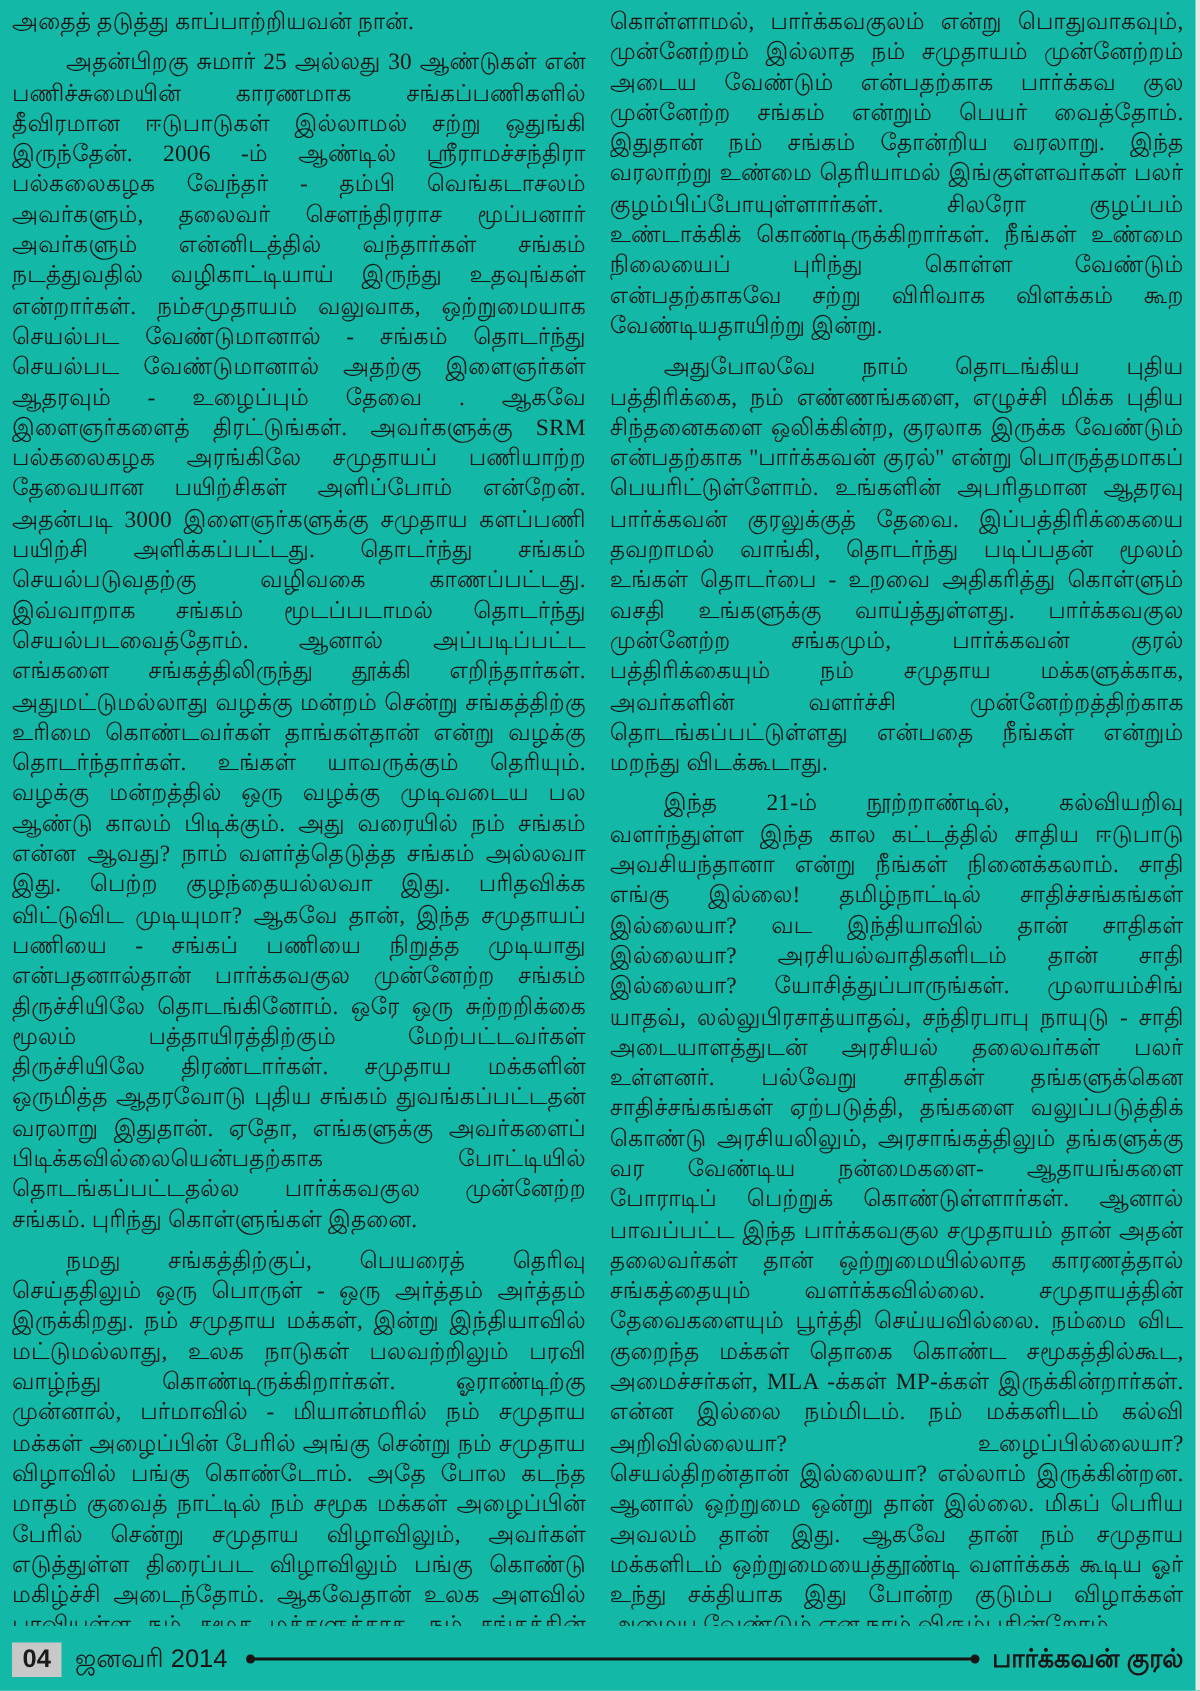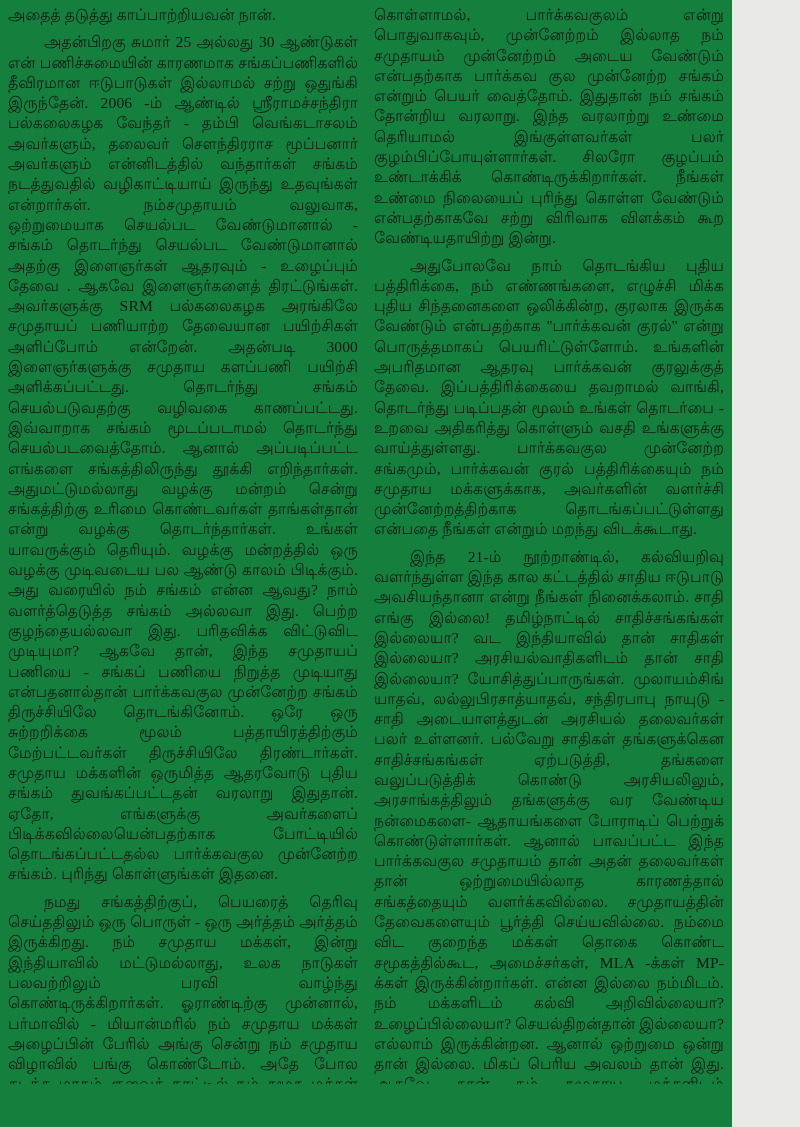--- a/index.html
+++ b/index.html
@@ -3,22 +3,22 @@
 <meta charset="utf-8">
 <style>
   html,body { margin:0; padding:0; }
   body {
     width:800px; height:1127px;
     background:#e9e9e6;
     font-family:"Liberation Serif","DejaVu Serif",serif;
   }
   .page {
     position:relative;
-    width:732px; height:1127px;
-    background:#15803d;
+    width:797px; height:1127px;
+    background:#14b8a6;
     color:#161616;
     overflow:hidden;
     box-sizing:border-box;
   }
   .columns {
     display:flex;
     gap:16px;
     padding:5px 8px 0 8px;
     height:1084px;
     overflow:hidden;
@@ -92,14 +92,20 @@
 
         <p class="para">கொள்ளாமல், பார்க்கவகுலம் என்று பொதுவாகவும், முன்னேற்றம் இல்லாத நம் சமுதாயம் முன்னேற்றம் அடைய வேண்டும் என்பதற்காக பார்க்கவ குல முன்னேற்ற சங்கம் என்றும் பெயர் வைத்தோம். இதுதான் நம் சங்கம் தோன்றிய வரலாறு. இந்த வரலாற்று உண்மை தெரியாமல் இங்குள்ளவர்கள் பலர் குழம்பிப்போயுள்ளார்கள். சிலரோ குழப்பம் உண்டாக்கிக் கொண்டிருக்கிறார்கள். நீங்கள் உண்மை நிலையைப் புரிந்து கொள்ள வேண்டும் என்பதற்காகவே சற்று விரிவாக விளக்கம் கூற வேண்டியதாயிற்று இன்று.</p>
 
         <p class="para indent">அதுபோலவே நாம் தொடங்கிய புதிய பத்திரிக்கை, நம் எண்ணங்களை, எழுச்சி மிக்க புதிய சிந்தனைகளை ஒலிக்கின்ற, குரலாக இருக்க வேண்டும் என்பதற்காக ''பார்க்கவன் குரல்'' என்று பொருத்தமாகப் பெயரிட்டுள்ளோம். உங்களின் அபரிதமான ஆதரவு பார்க்கவன் குரலுக்குத் தேவை. இப்பத்திரிக்கையை தவறாமல் வாங்கி, தொடர்ந்து படிப்பதன் மூலம் உங்கள் தொடர்பை - உறவை அதிகரித்து கொள்ளும் வசதி உங்களுக்கு வாய்த்துள்ளது. பார்க்கவகுல முன்னேற்ற சங்கமும், பார்க்கவன் குரல் பத்திரிக்கையும் நம் சமுதாய மக்களுக்காக, அவர்களின் வளர்ச்சி முன்னேற்றத்திற்காக தொடங்கப்பட்டுள்ளது என்பதை நீங்கள் என்றும் மறந்து விடக்கூடாது.</p>
 
         <p class="para indent">இந்த 21-ம் நூற்றாண்டில், கல்வியறிவு வளர்ந்துள்ள இந்த கால கட்டத்தில் சாதிய ஈடுபாடு அவசியந்தானா என்று நீங்கள் நினைக்கலாம். சாதி எங்கு இல்லை! தமிழ்நாட்டில் சாதிச்சங்கங்கள் இல்லையா? வட இந்தியாவில் தான் சாதிகள் இல்லையா? அரசியல்வாதிகளிடம் தான் சாதி இல்லையா? யோசித்துப்பாருங்கள். முலாயம்சிங் யாதவ், லல்லுபிரசாத்யாதவ், சந்திரபாபு நாயுடு - சாதி அடையாளத்துடன் அரசியல் தலைவர்கள் பலர் உள்ளனர். பல்வேறு சாதிகள் தங்களுக்கென சாதிச்சங்கங்கள் ஏற்படுத்தி, தங்களை வலுப்படுத்திக் கொண்டு அரசியலிலும், அரசாங்கத்திலும் தங்களுக்கு வர வேண்டிய நன்மைகளை- ஆதாயங்களை போராடிப் பெற்றுக் கொண்டுள்ளார்கள். ஆனால் பாவப்பட்ட இந்த பார்க்கவகுல சமுதாயம் தான் அதன் தலைவர்கள் தான் ஒற்றுமையில்லாத காரணத்தால் சங்கத்தையும் வளர்க்கவில்லை. சமுதாயத்தின் தேவைகளையும் பூர்த்தி செய்யவில்லை. நம்மை விட குறைந்த மக்கள் தொகை கொண்ட சமூகத்தில்கூட, அமைச்சர்கள், MLA -க்கள் MP-க்கள் இருக்கின்றார்கள். என்ன இல்லை நம்மிடம். நம் மக்களிடம் கல்வி அறிவில்லையா? உழைப்பில்லையா? செயல்திறன்தான் இல்லையா? எல்லாம் இருக்கின்றன. ஆனால் ஒற்றுமை ஒன்று தான் இல்லை. மிகப் பெரிய அவலம் தான் இது. ஆகவே தான் நம் சமுதாய மக்களிடம் ஒற்றுமையைத்தூண்டி வளர்க்கக் கூடிய ஓர் உந்து சக்தியாக இது போன்ற குடும்ப விழாக்கள் அமைய வேண்டும் என நாம் விரும்புகின்றோம்.</p>
       </div>
 
   </div>
 
+  <div class="footer">
+    <span class="pagenum">04</span>
+    <span class="date">ஜனவரி 2014</span>
+    <span class="rule"></span>
+    <span class="mag-title">பார்க்கவன் குரல்</span>
+  </div>
 
 </div>
 
 </body></html>

